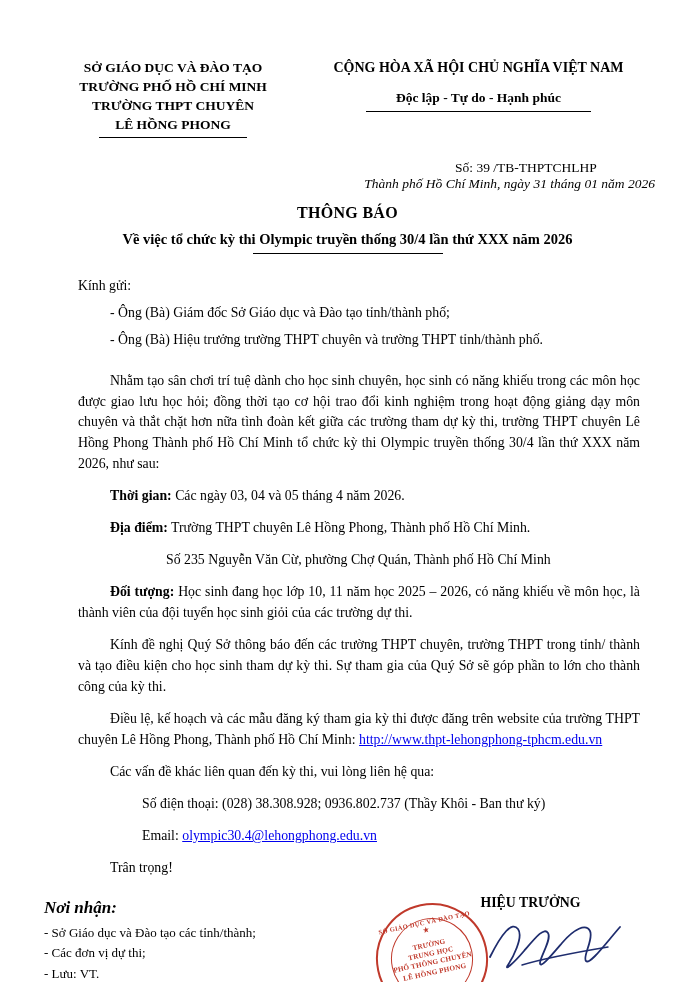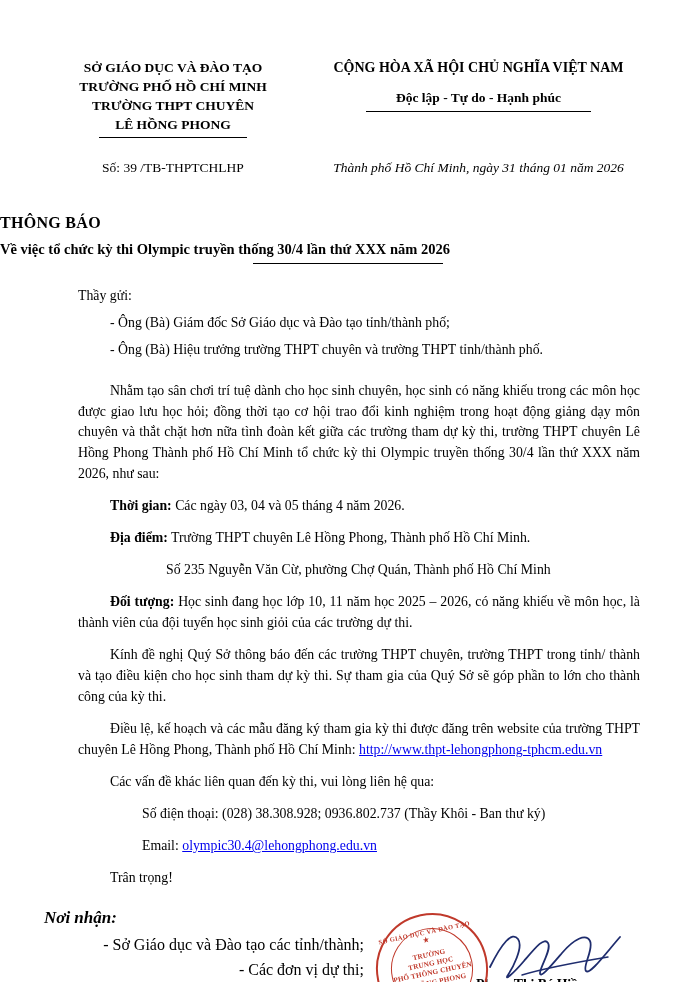--- a/index.html
+++ b/index.html
@@ -58,41 +58,41 @@
   .hl-underline {
     width: 148px;
     height: 1px;
     background: #000;
     margin: 2px auto 0 auto;
   }
 
   
   .numline {
     display: flex;
-    flex-direction: row;
-    align-items: flex-start;
+    flex-direction: column;
+    align-items: flex-end;
     margin-top: 22px;
     padding-left: 44px;
     padding-right: 40px;
     font-size: 13.5px;
   }
   .numline .num {
     width: 258px;
     text-align: center;
   }
   .numline .date {
     flex: 1;
     text-align: center;
     font-style: italic;
   }
 
   
   .title-block {
-    margin-top: 38px;
-    text-align: left;
+    margin-top: 12px;
+    text-align: center;
   }
   .title-main {
     font-size: 16px;
     font-weight: bold;
     letter-spacing: 0.3px;
   }
   .title-sub {
     font-size: 14.5px;
     font-weight: bold;
     margin-top: 9px;
@@ -143,22 +143,21 @@
     width: 320px;
     line-height: 1.55;
   }
   .sig-left .noinhan {
     font-weight: bold;
     font-style: italic;
     font-size: 17px;
     margin-bottom: 2px;
   }
   .sig-left .rcv {
-    font-size: 16px;
-    text-align: right;
+    font-size: 13px;
   }
   .sig-right {
     flex: 1;
     text-align: center;
     position: relative;
   }
   .sig-right .role {
     font-weight: bold;
     font-size: 13.8px;
     padding-left: 36px;
@@ -259,21 +258,21 @@
   </div>
 
   <div class="title-block">
     <div class="title-main">THÔNG BÁO</div>
     <div class="title-sub">Về việc tổ chức kỳ thi Olympic truyền thống 30/4 lần thứ XXX năm 2026</div>
     <div class="title-underline"></div>
   </div>
 
   <div class="body">
 
-    <div class="p" style="margin-bottom:6px;">Thầy gửi:</div>
+    <div class="p" style="margin-bottom:6px;">Kính gửi:</div>
 
     <div class="p-dash">- Ông (Bà) Giám đốc Sở Giáo dục và Đào tạo tỉnh/thành phố;</div>
     <div class="p-dash" style="margin-bottom:20px;">- Ông (Bà) Hiệu trưởng trường THPT chuyên và trường THPT tỉnh/thành phố.</div>
 
     <div class="p p-indent">Nhằm tạo sân chơi trí tuệ dành cho học sinh chuyên, học sinh có năng khiếu trong các môn học được giao lưu học hỏi; đồng thời tạo cơ hội trao đổi kinh nghiệm trong hoạt động giảng dạy môn chuyên và thắt chặt hơn nữa tình đoàn kết giữa các trường tham dự kỳ thi, trường THPT chuyên Lê Hồng Phong Thành phố Hồ Chí Minh tổ chức kỳ thi Olympic truyền thống 30/4 lần thứ XXX năm 2026, như sau:</div>
 
     <div class="p p-indent"><span class="lead-in">Thời gian:</span><span> Các ngày 03, 04 và 05 tháng 4 năm 2026.</span></div>
 
     <div class="p p-indent"><span class="lead-in">Địa điểm:</span><span> Trường THPT chuyên Lê Hồng Phong, Thành phố Hồ Chí Minh.</span></div>
 
@@ -295,20 +294,21 @@
   </div>
 
   <div class="sig-area">
     <div class="sig-left">
       <div class="noinhan">Nơi nhận:</div>
       <div class="rcv">- Sở Giáo dục và Đào tạo các tỉnh/thành;</div>
       <div class="rcv">- Các đơn vị dự thi;</div>
       <div class="rcv">- Lưu: VT.</div>
     </div>
     <div class="sig-right">
+      <div class="role">HIỆU TRƯỞNG</div>
 
       <div class="stamp">
         <div class="stamp-inner"></div>
         <div class="stamp-arc top">SỞ GIÁO DỤC VÀ ĐÀO TẠO</div>
         <div class="stamp-star">★</div>
         <div class="stamp-text">
           <div>TRƯỜNG</div>
           <div>TRUNG HỌC</div>
           <div>PHỔ THÔNG CHUYÊN</div>
           <div>LÊ HỒNG PHONG</div>

